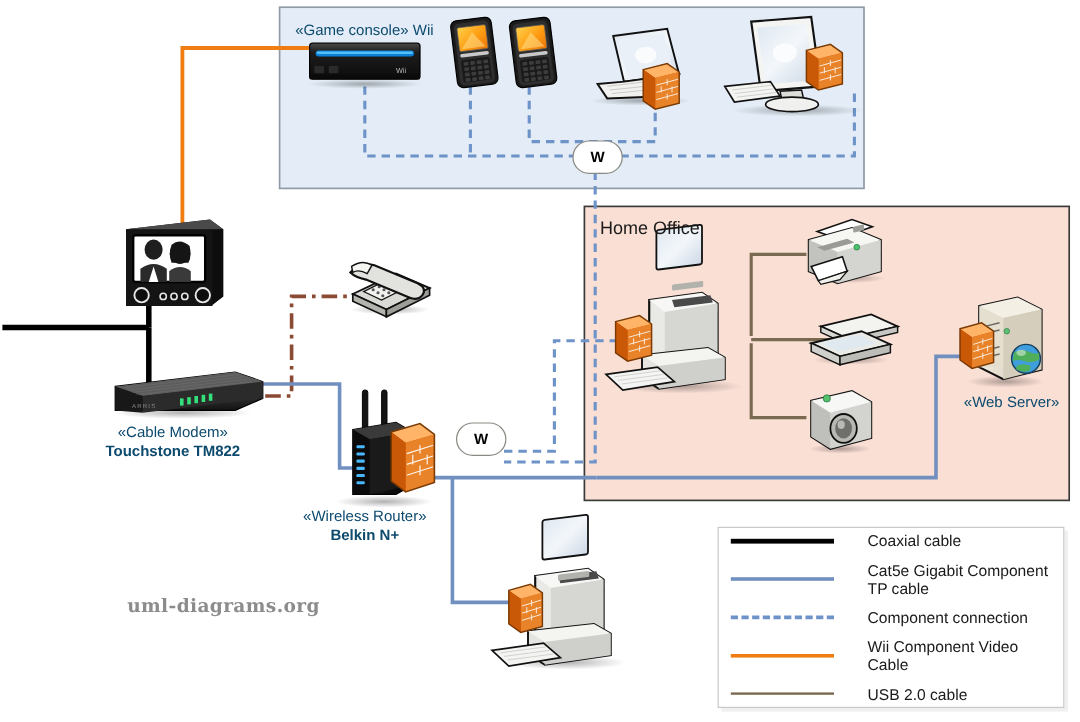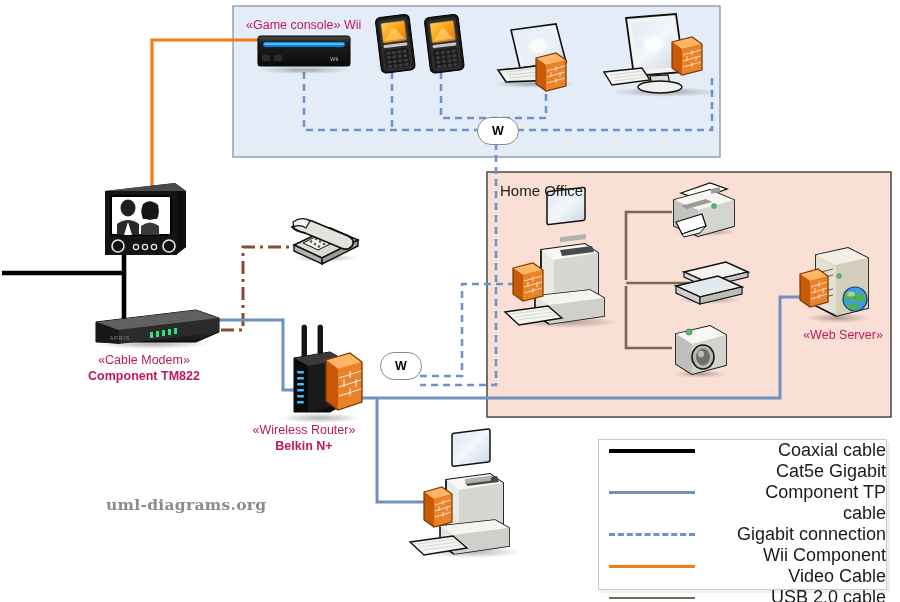--- a/index.html
+++ b/index.html
@@ -6,34 +6,34 @@
   html,body{margin:0;padding:0;background:#ffffff;}
   body{
     font-family:"Liberation Sans", sans-serif;
     width:900px;height:602px;position:relative;overflow:hidden;
     color:#111;
   }
   #stage{position:absolute;left:0;top:0;width:900px;height:602px;}
   svg.layer{position:absolute;left:0;top:0;width:900px;height:602px;}
   #lines{z-index:1;}
   #icons{z-index:2;}
-  .lbl{position:absolute;z-index:4;white-space:nowrap;font-size:12.5px;color:#be185d;line-height:1.25;}
+  .lbl{position:absolute;z-index:4;white-space:nowrap;font-size:12.5px;color:#0c4a6e;line-height:1.25;}
   .lbl.ctr{text-align:center;transform:translateX(-50%);}
   .lbl b{font-weight:bold;}
   .regionlbl{position:absolute;z-index:4;font-size:15px;color:#1a1a1a;}
   .wnode{position:absolute;z-index:3;display:flex;align-items:center;justify-content:center;
     background:#ffffff;border:1.6px solid #8a8a84;border-radius:18px;
     font-size:12.5px;font-weight:bold;color:#000;}
   #watermark{position:absolute;z-index:5;left:82px;top:495px;
     font-family:"DejaVu Serif", serif;font-weight:bold;font-size:15.5px;color:#8c8c8c;letter-spacing:.3px;margin-left:24px;}
   
   #legend{position:absolute;z-index:6;left:598px;top:439px;width:287px;height:149px;
     background:#ffffff;border:1px solid #c9c9c9;box-shadow:3px 3px 0 rgba(0,0,0,0.06);}
   #legend table{border-collapse:collapse;width:100%;height:100%;}
-  #legend td{vertical-align:middle;font-size:18px;color:#1a1a1a;padding:0;text-align:right;}
+  #legend td{vertical-align:middle;font-size:13px;color:#1a1a1a;padding:0;}
   #legend td.swatch{width:106px;padding-left:10px;}
   #legend td.txt{padding-left:8px;}
   .sw{display:block;width:86px;height:0;}
   .sw.coax{border-top:4.5px solid #000000;}
   .sw.cat5{border-top:3px solid #7190c0;}
   .sw.phone{border-top:3px dashed #8b4a33;}
   .sw.wifi{border-top:3px dashed #6d93c8;}
   .sw.wii{border-top:3px solid #f07d12;}
   .sw.usb{border-top:2.6px solid #7a6a52;}
   .sw.phone{border-top-style:none;height:3px;
@@ -562,21 +562,21 @@
 
   <div class="wnode" id="wtop" style="left:477px;top:117px;width:40px;height:26px;">W</div>
   <div class="wnode" id="wbot" style="left:380px;top:352px;width:40px;height:26px;">W</div>
 
   <div class="lbl" style="left:246px;top:18px;">«Game console» Wii</div>
 
   <div class="regionlbl" style="left:500px;top:182px;">Home Office</div>
 
   <div class="lbl ctr" style="left:144px;top:353px;">
     <span>«Cable Modem»</span><br>
-    <b>Component TM822</b>
+    <b>Touchstone TM822</b>
   </div>
 
   <div class="lbl ctr" style="left:304px;top:423px;text-align:center;">
     <span>«Wireless Router»</span><br>
     <b>Belkin N+</b>
   </div>
 
   <div class="lbl ctr" style="left:843px;top:328px;">«Web Server»</div>
 
   <div id="watermark">uml-diagrams.org</div>
@@ -593,21 +593,21 @@
         <tr>
           <td class="swatch">
             <span class="sw cat5"></span>
             </td>
           <td class="txt">Cat5e Gigabit Component TP cable</td>
         </tr>
         <tr>
           <td class="swatch">
             <span class="sw wifi"></span>
             </td>
-          <td class="txt">Gigabit connection</td>
+          <td class="txt">Component connection</td>
         </tr>
         <tr>
           <td class="swatch">
             <span class="sw wii"></span>
             </td>
           <td class="txt">Wii Component Video Cable</td>
         </tr>
         <tr>
           <td class="swatch">
             <span class="sw usb"></span>

